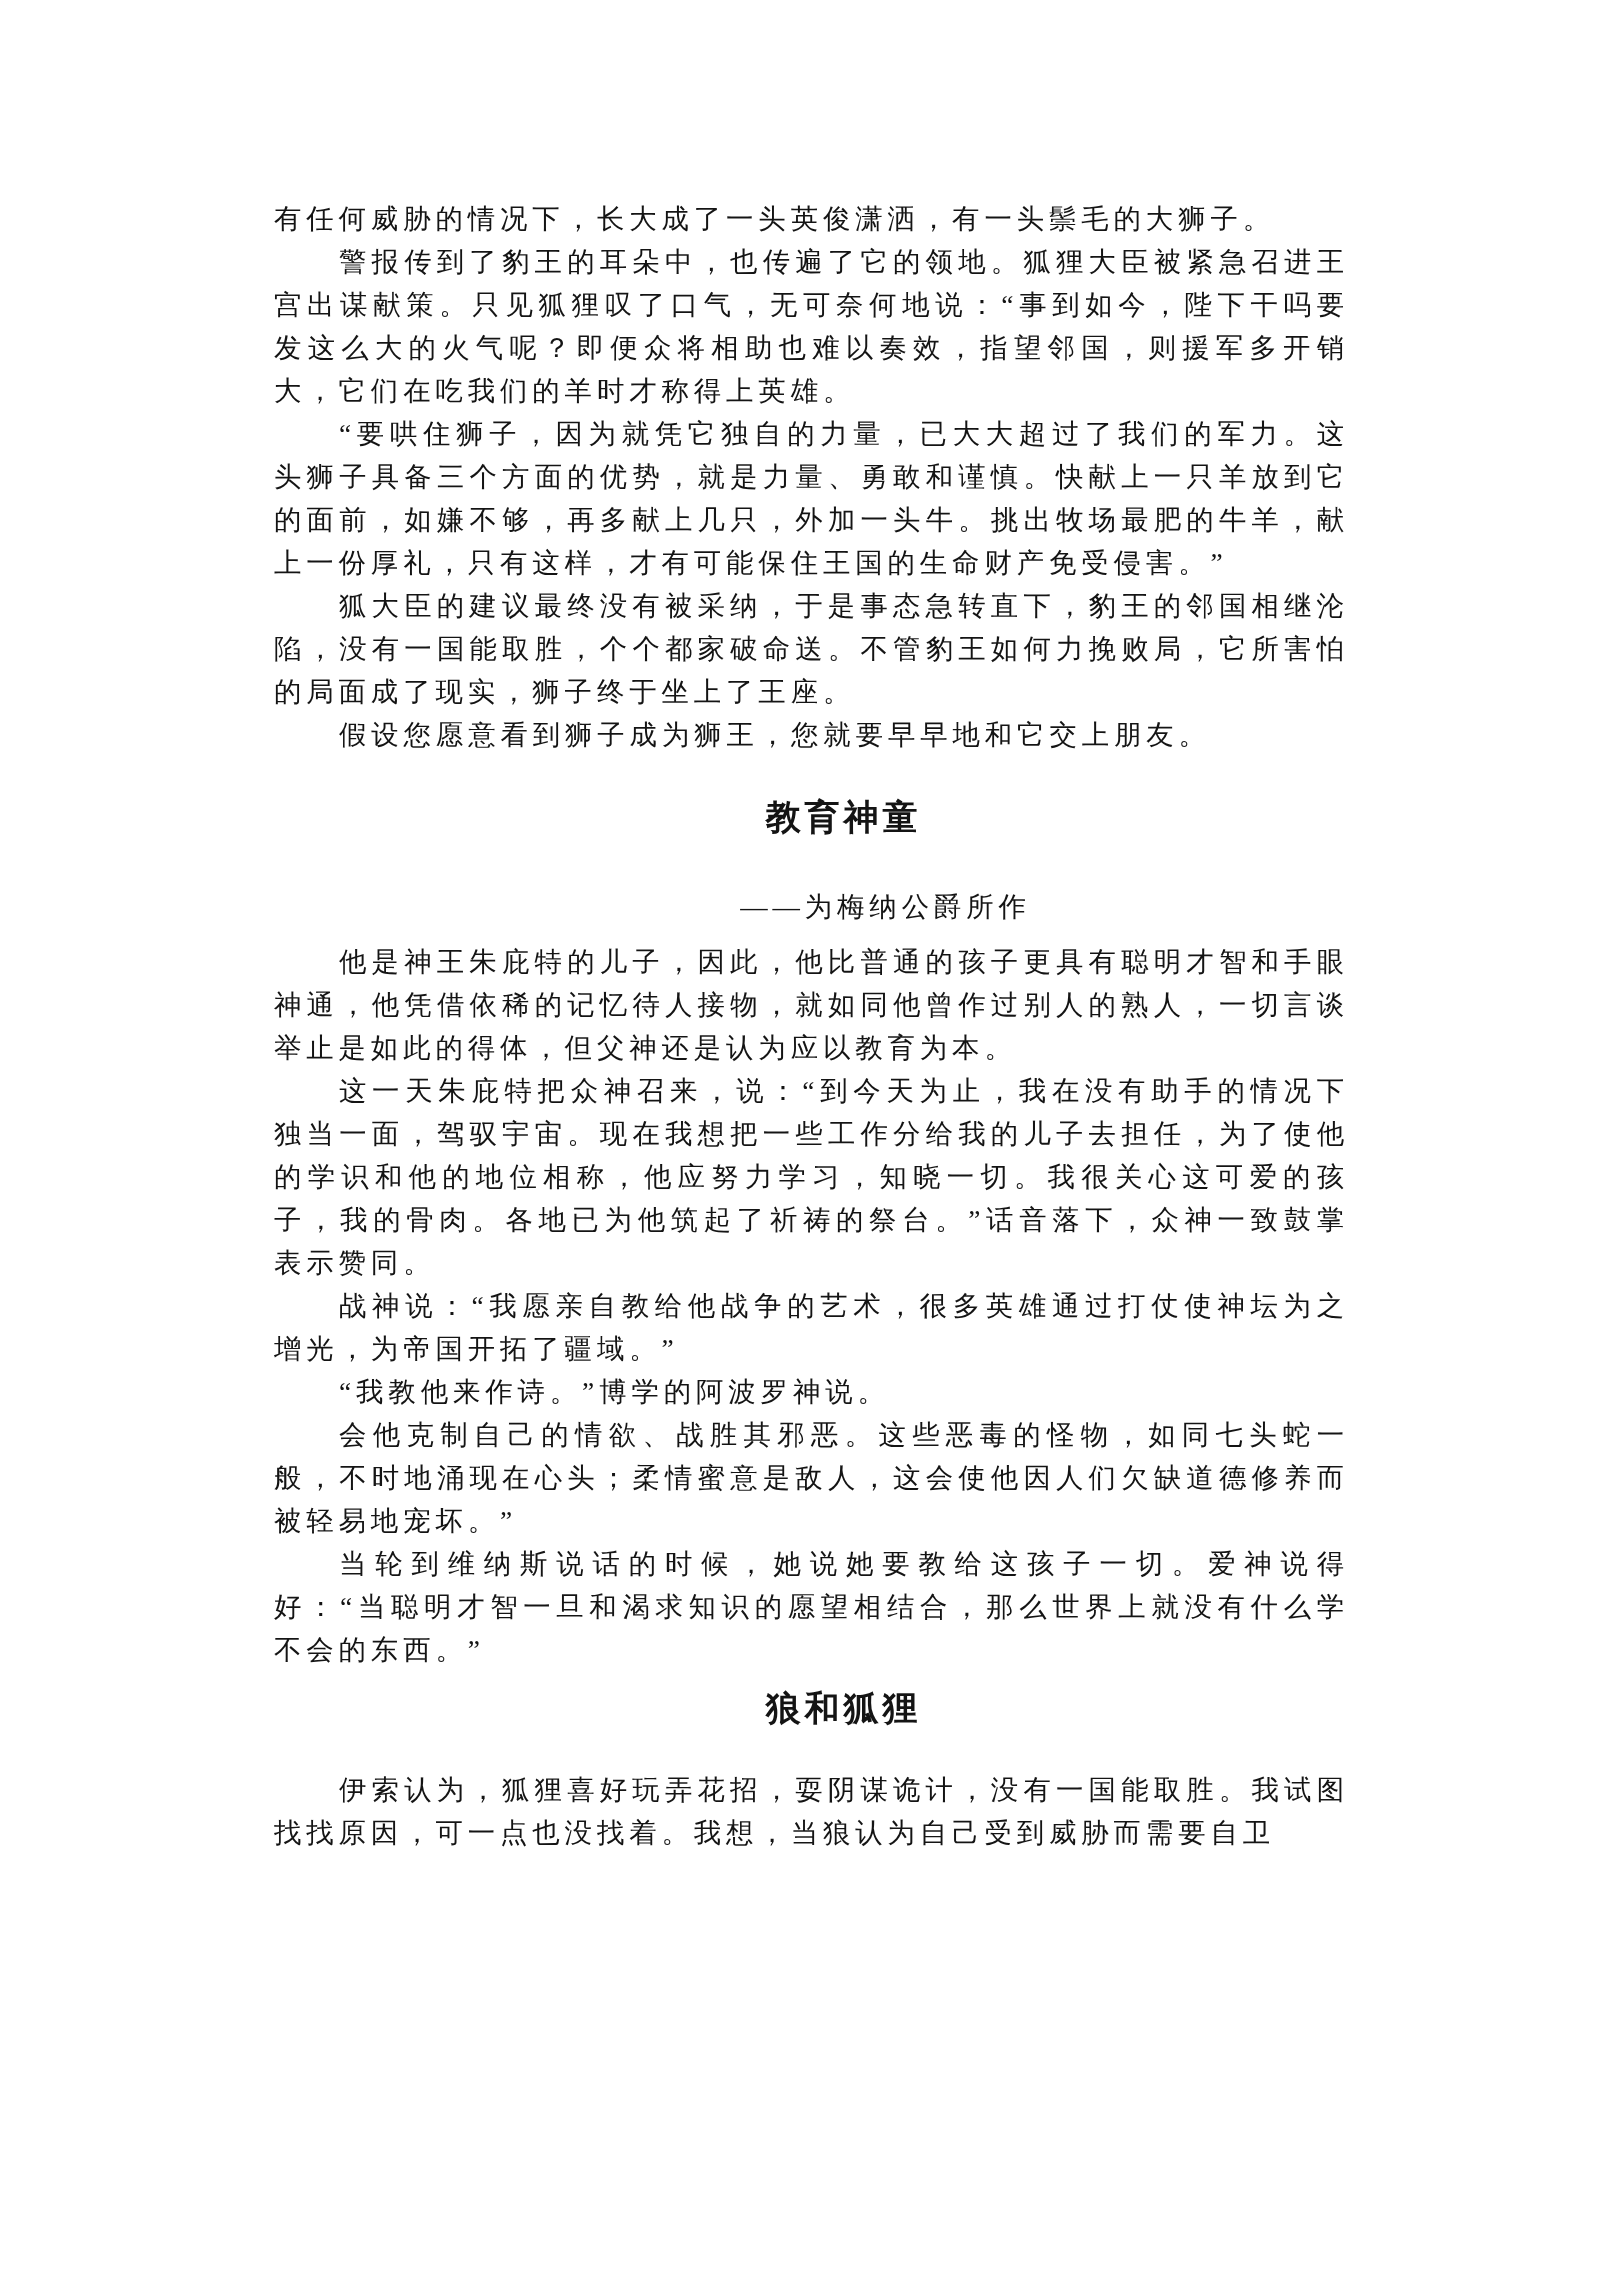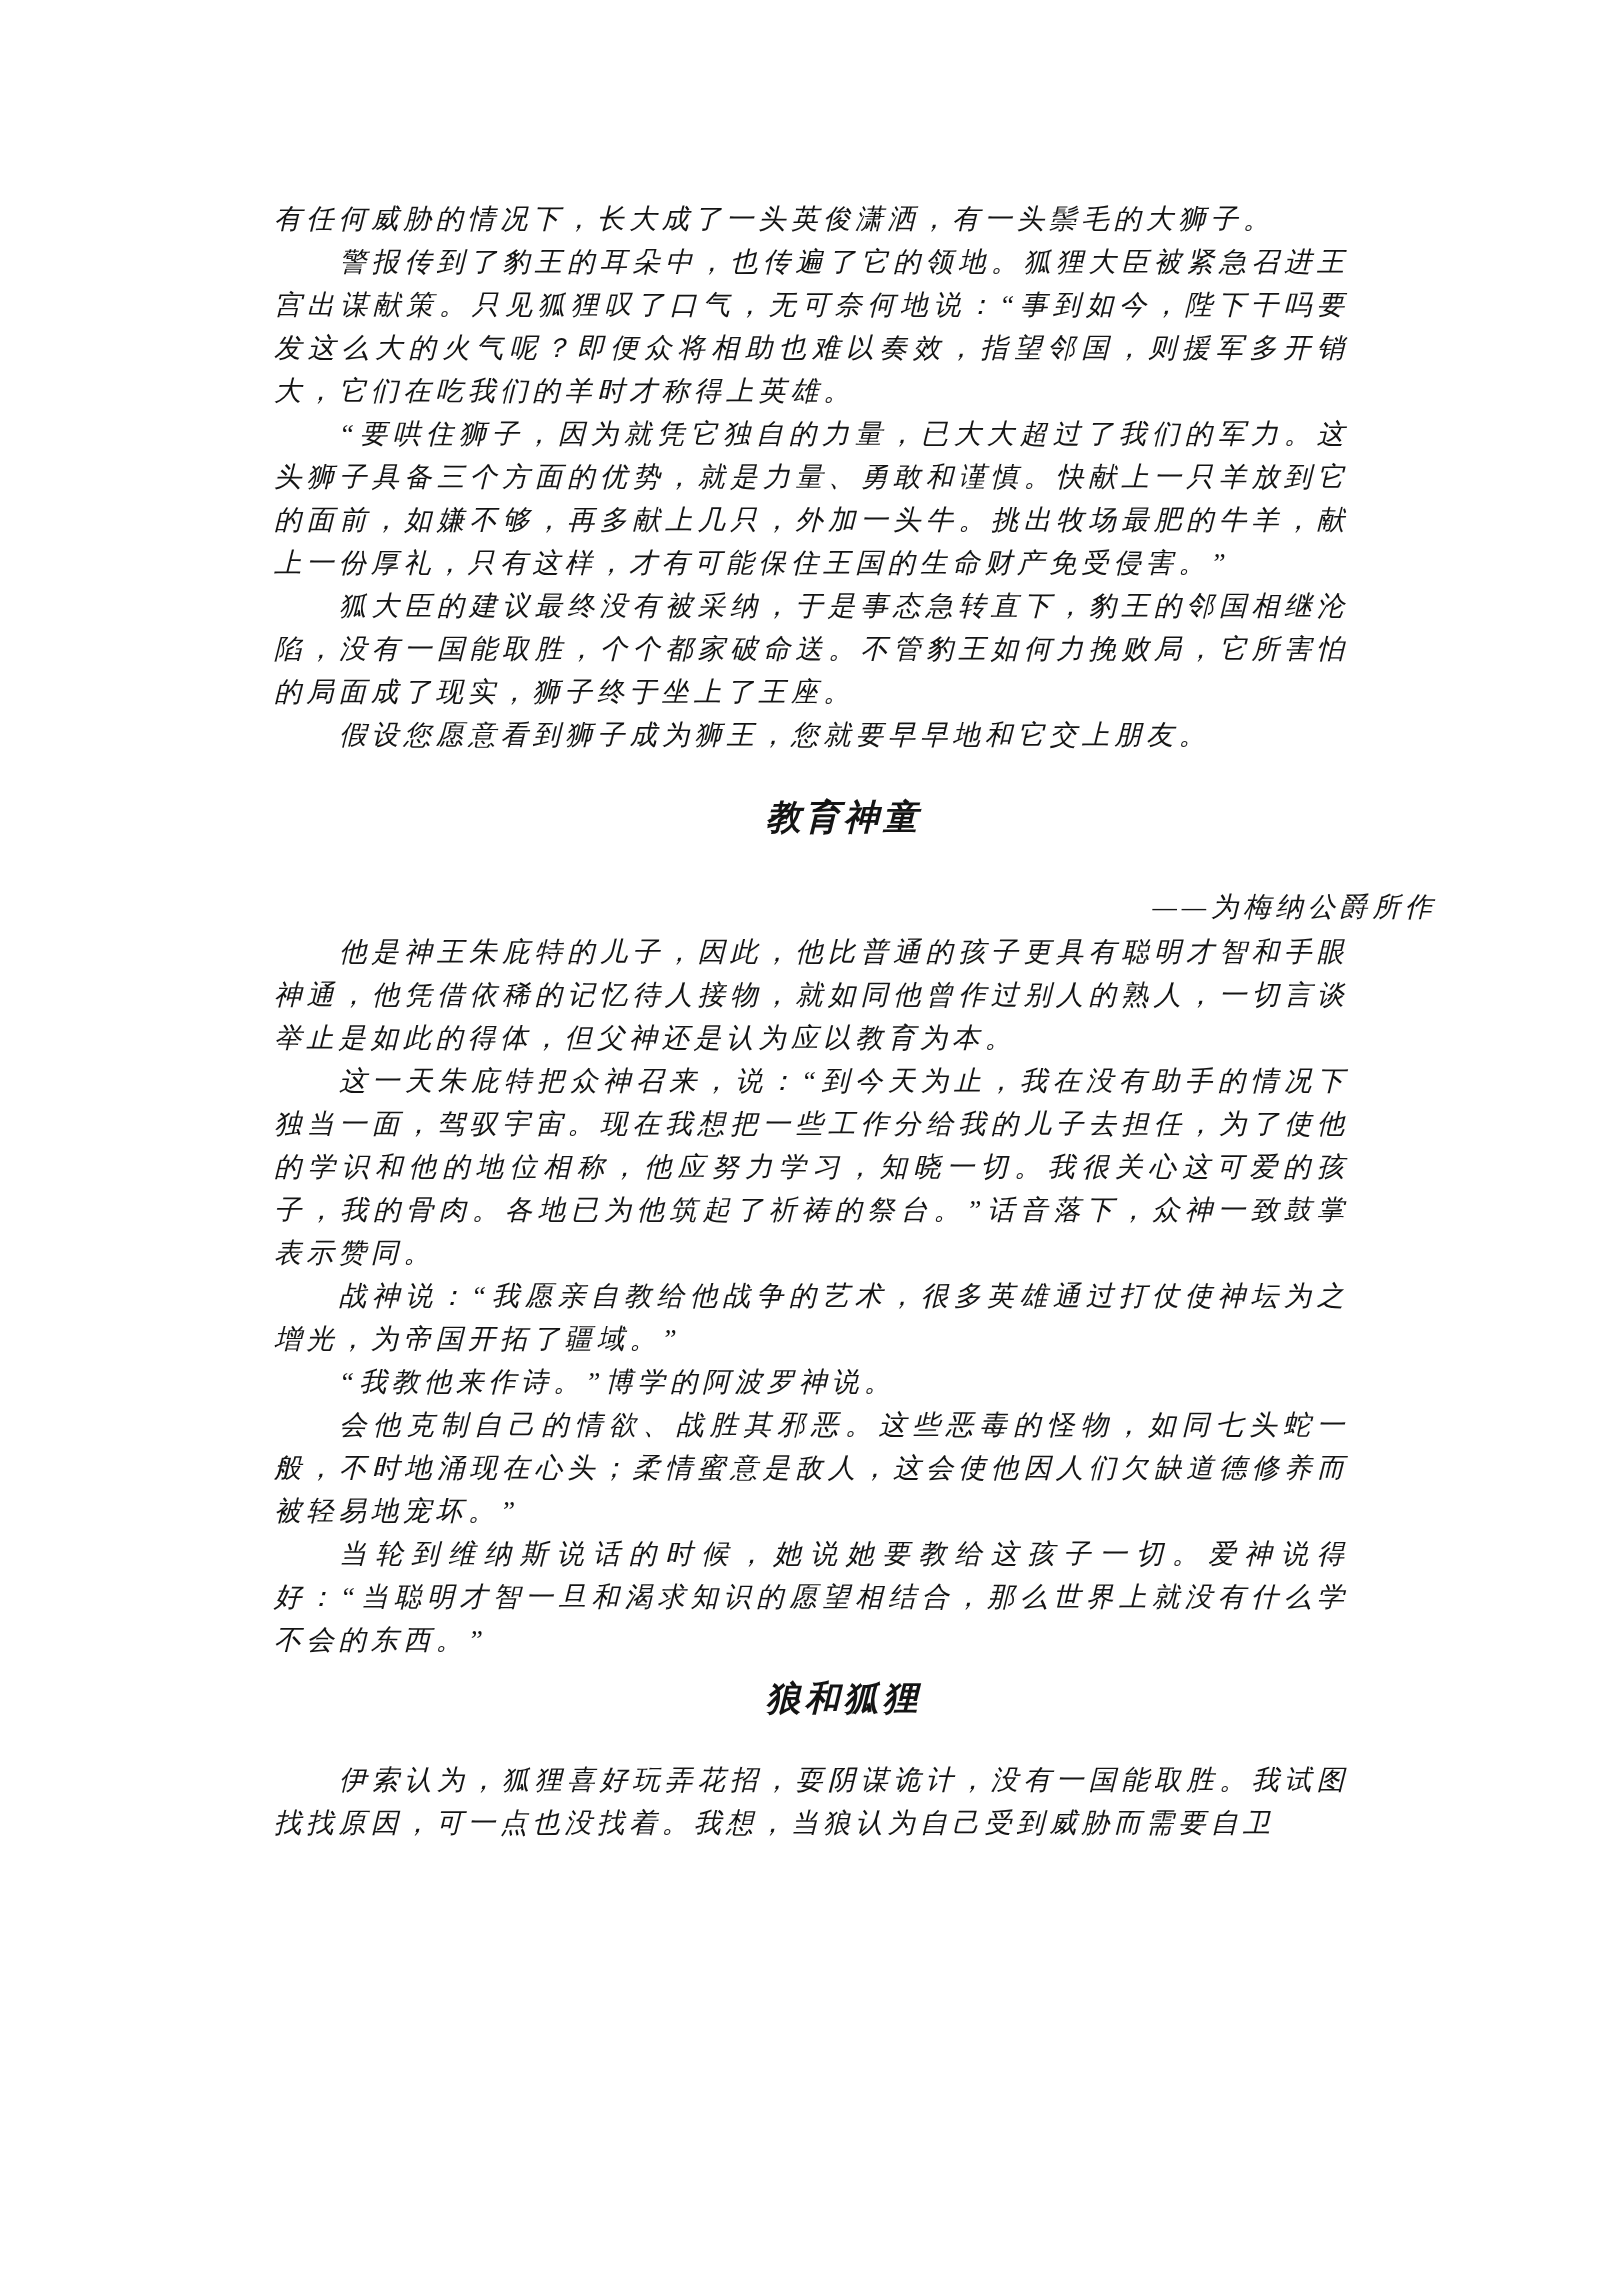--- a/index.html
+++ b/index.html
@@ -2,21 +2,20 @@
 <html><head>
 <meta charset="utf-8">
 <style>
   html, body { margin: 0; padding: 0; background: #ffffff; }
   .page {
     position: relative;
     width: 1622px;
     height: 2292px;
     background: #ffffff;
     overflow: hidden;
-    font-style: italic;
   }
   .content {
     position: absolute;
     left: 274px;
     top: 198px;
     width: 1075px;
     font-family: "Liberation Serif", "DejaVu Serif", serif;
     font-size: 27.4px;
     line-height: 43px;
     letter-spacing: 4.9px;
@@ -30,25 +29,25 @@
     text-align: center;
     text-indent: 0;
     font-weight: 700;
     font-size: 35px;
     letter-spacing: 3.9px;
     position: relative;
     left: 32px;
   }
   .story-title.tight { margin-top: 15px; margin-bottom: 39px; }
   .dedication {
-    margin: 47px 0 2px 0;
-    text-align: right;
+    margin: 47px 0 12px 0;
+    text-align: center;
     text-indent: 0;
     position: relative;
-    left: 88px;
+    left: 74px;
   }
 </style>
 </head>
 <body>
 
 <div class="page">
   <div class="content">
 
     <p class="para no-indent">有任何威胁的情况下，长大成了一头英俊潇洒，有一头鬃毛的大狮子。</p>
     <p class="para">警报传到了豹王的耳朵中，也传遍了它的领地。狐狸大臣被紧急召进王宫出谋献策。只见狐狸叹了口气，无可奈何地说：“事到如今，陛下干吗要发这么大的火气呢？即便众将相助也难以奏效，指望邻国，则援军多开销大，它们在吃我们的羊时才称得上英雄。</p>

